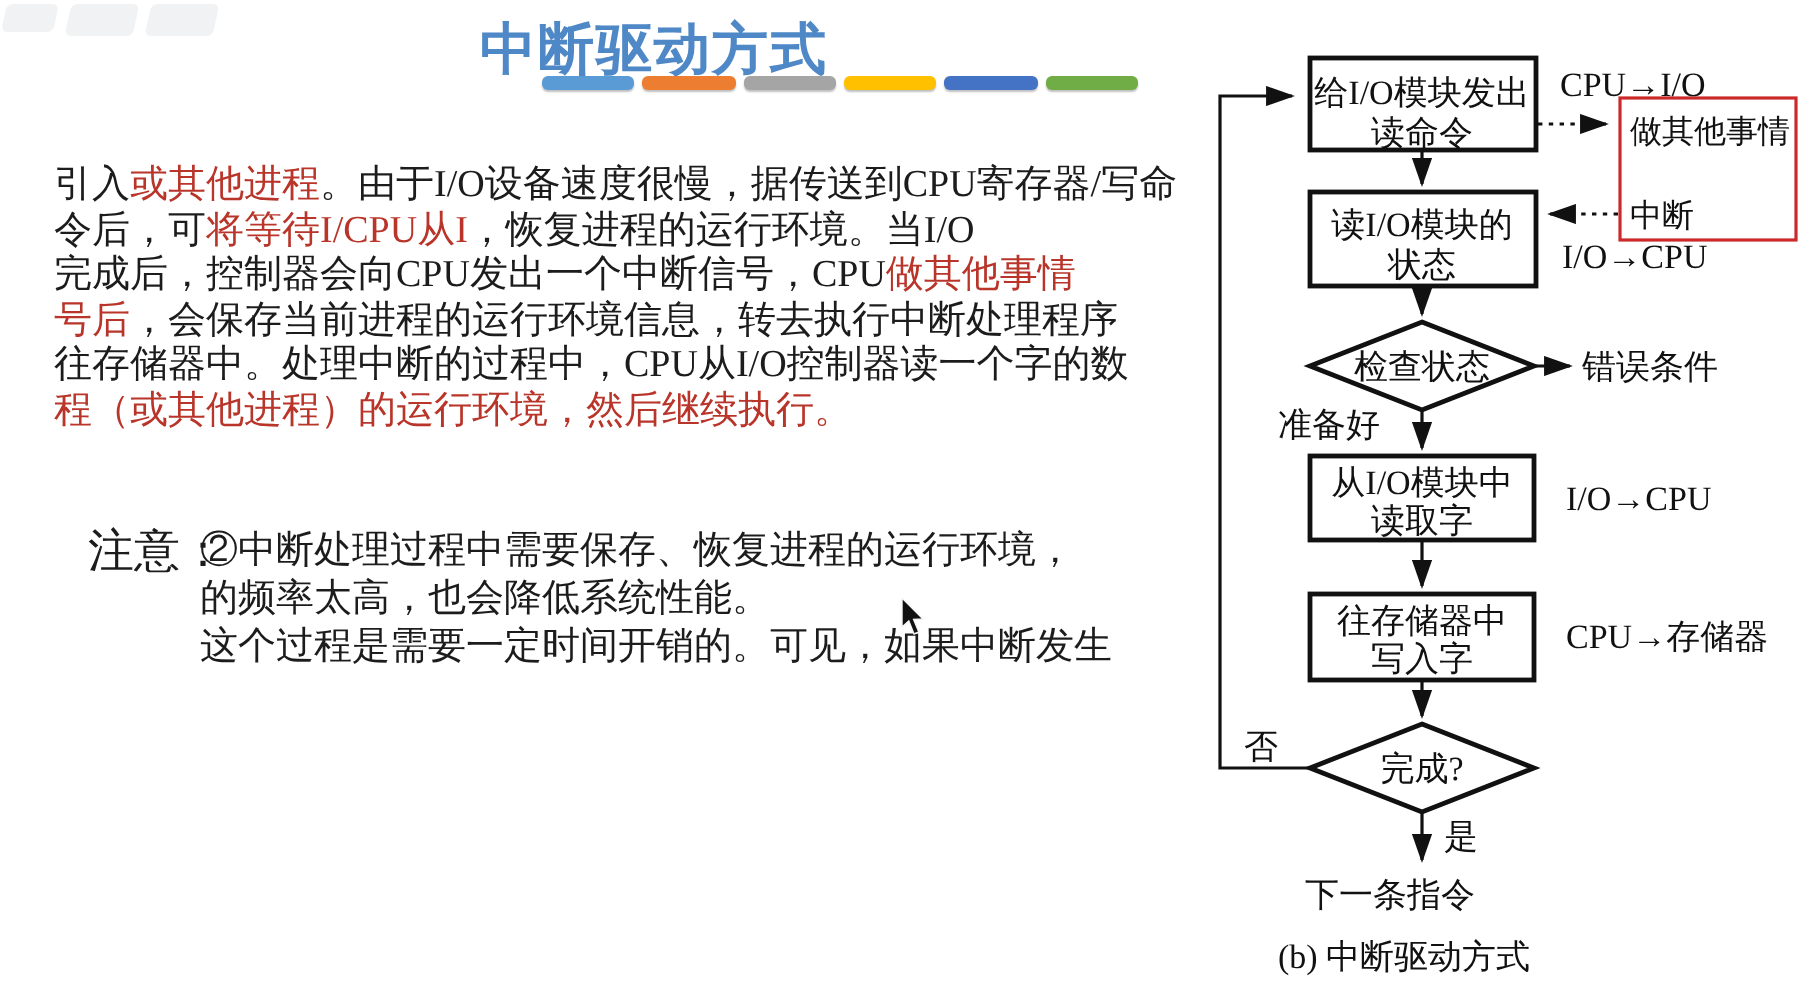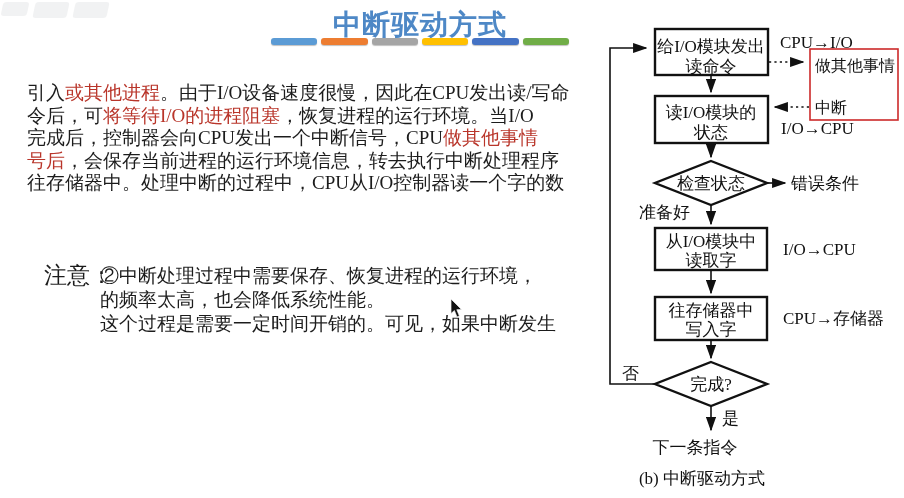--- a/index.html
+++ b/index.html
@@ -8,21 +8,21 @@
     font-family:"Liberation Serif","DejaVu Serif",serif;color:#1c1c1c;
   }
   
   .watermark{position:absolute;left:2px;top:2px;width:110px;height:22px;opacity:.13;display:flex;gap:6px;}
   .watermark i{display:block;background:#9aa0a6;border-radius:3px;}
   .wm1{width:26px;height:14px;transform:skewX(-12deg);}
   .wm2{width:34px;height:16px;transform:skewX(-12deg);}
   .wm3{width:34px;height:16px;transform:skewX(-12deg);}
 
   .title{
-    position:absolute;left:240px;top:6px;width:360px;text-align:center;
+    position:absolute;left:240px;top:6px;width:360px;text-align:left;
     font-size:28px;font-weight:bold;letter-spacing:1px;
   }
   .bars{position:absolute;left:271px;top:38px;width:298px;height:8px;display:flex;gap:4px;}
   .bars .bar{flex:1;height:7px;border-radius:3px;box-shadow:0 1px 1px rgba(0,0,0,.25);}
 
   .intro{position:absolute;left:27px;top:82px;width:556px;font-size:19px;line-height:22.5px;}
   .tline{white-space:nowrap;}
   .red{color:#b9352a;}
 
   .note-label{position:absolute;left:44px;top:264px;font-size:23px;line-height:24px;}
@@ -53,25 +53,26 @@
   <div class="bars">
       <div class="bar" style="background: rgb(91, 155, 213);"></div>
       <div class="bar" style="background: rgb(237, 125, 49);"></div>
       <div class="bar" style="background: rgb(165, 165, 165);"></div>
       <div class="bar" style="background: rgb(255, 192, 0);"></div>
       <div class="bar" style="background: rgb(68, 114, 196);"></div>
       <div class="bar" style="background: rgb(112, 173, 71);"></div>
     </div>
 
   <div class="intro">
-      <div class="tline"><span>引入</span><span class="red">或其他进程</span><span>。由于I/O设备速度很慢，因此在CPU发出读/写命</span></div>
-      <div class="tline"><span>令后，可</span><span class="red">将等待I/O的进程阻塞</span><span>，恢复进程的运行环境。当I/O</span></div>
+      <div class="tline"><span>引入</span><span class="red">或其他进程</span><span>。由于I/O设备速度很慢，据传送到CPU寄存器/写命</span></div>
+      <div class="tline"><span>令后，可</span><span class="red">将等待I/CPU从I</span><span>，恢复进程的运行环境。当I/O</span></div>
       <div class="tline"><span>完成后，控制器会向CPU发出一个中断信号，CPU</span><span class="red">做其他事情</span></div>
       <div class="tline"><span class="red">号后</span><span>，会保存当前进程的运行环境信息，转去执行中断处理程序</span></div>
       <div class="tline"><span>往存储器中。处理中断的过程中，CPU从I/O控制器读一个字的数</span></div>
+      <div class="tline"><span class="red">程（或其他进程）的运行环境，然后继续执行。</span></div>
     </div>
 
   <div class="note-label">注意：</div>
   <div class="note-lines">
       <div class="tline">②中断处理过程中需要保存、恢复进程的运行环境，</div>
       <div class="tline">的频率太高，也会降低系统性能。</div>
       <div class="tline">这个过程是需要一定时间开销的。可见，如果中断发生</div>
     </div>
 
   <svg class="flow" width="306" height="476" viewBox="0 0 306 476">

